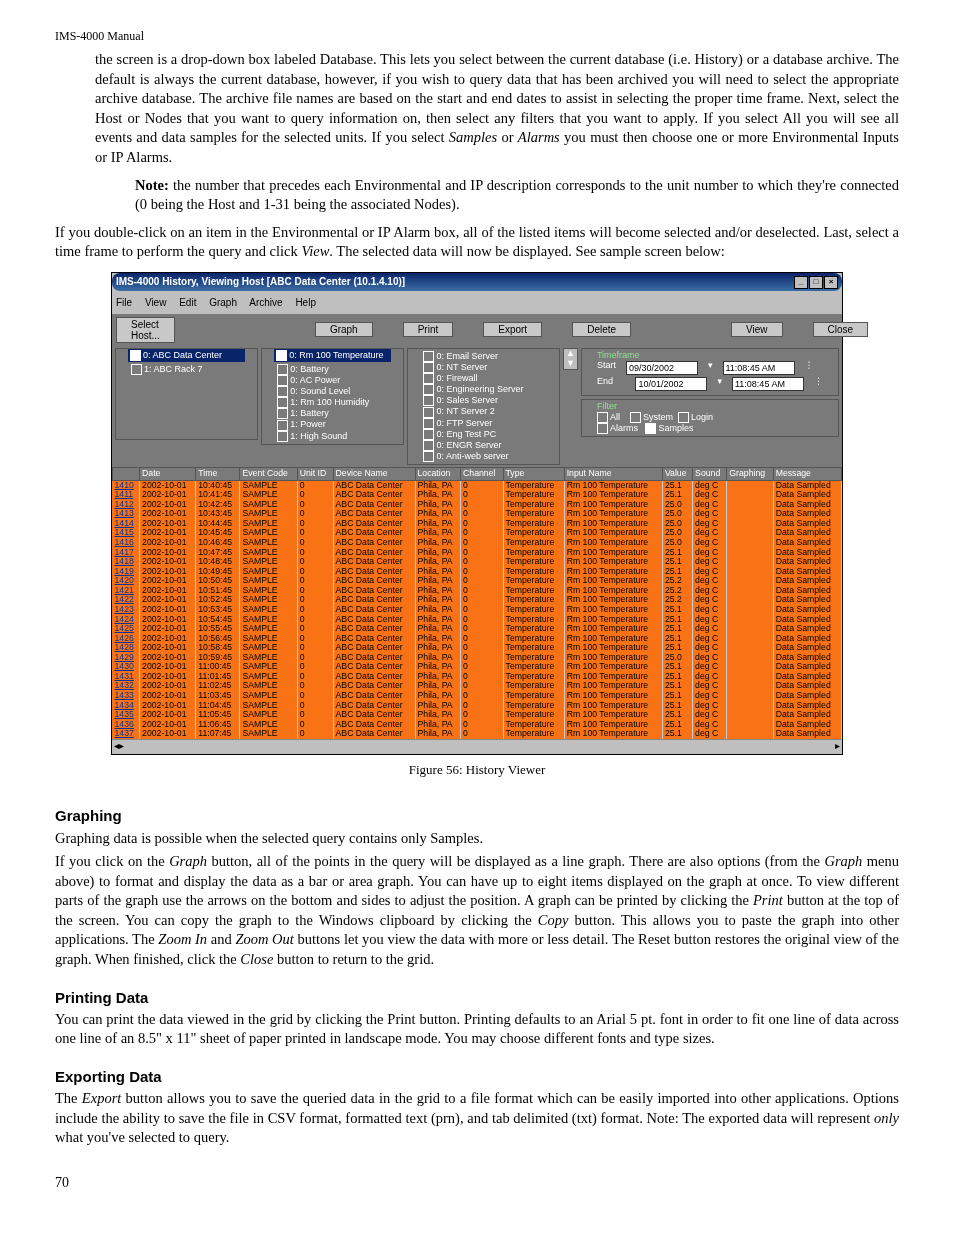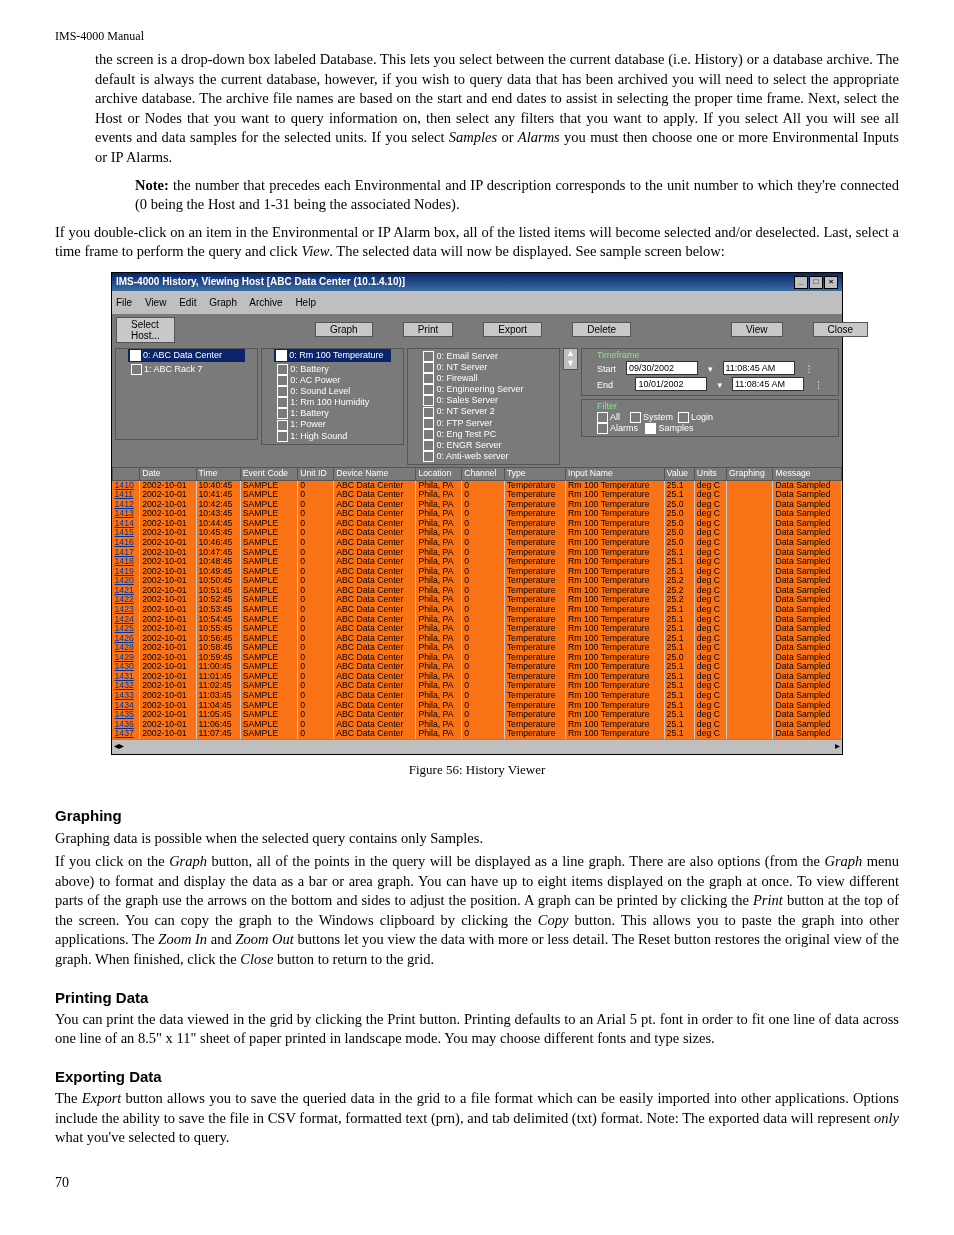--- a/index.html
+++ b/index.html
@@ -38,20 +38,21 @@
   }
   .titlebar{
     background: linear-gradient(#0a246a,#3a6ea5);
     color:#fff;
     padding:2px 4px;
     display:flex;
     justify-content:space-between;
     align-items:center;
     font-weight:bold;
     font-size:10px;
+    border-radius:8px;
   }
   .titlebar-buttons span{
     display:inline-block; width:12px;height:11px;background:#c0c0c0;border:1px solid #000;margin-left:1px;
     color:#000;font-weight:bold;font-size:8px;text-align:center;line-height:10px;
   }
   .menubar { background:#bfbfbf; padding:6px 4px; color:#000; font-size:10px;}
   .menubar span{ margin-right:10px;}
   .toolbar-row{
     background:#7a7a7a; padding:3px 4px; display:flex; gap:30px; align-items:center;
   }
@@ -61,21 +62,21 @@
   .panels{
     display:flex; background:#7a7a7a; color:#fff; padding:2px 3px; font-size:9px; gap:3px;
     align-items:flex-start;
   }
   .panel{
     background:#7a7a7a; border:1px solid #555; padding:2px 15px; min-height:86px;
   }
   .panel .hdr{ background:#0a246a; color:#fff; padding:1px 2px; margin:-2px -3px 2px -3px; font-size:9px;}
   .panel-list div{ white-space:nowrap; color:#fff; font-size:9px; line-height:1.15;}
   .panel input[type=text]{ font-size:9px; width:66px; background:#fff; color:#000; border:1px solid #333;}
-  .timepanel-row{display:flex; align-items:flex-end; gap:10px; margin-bottom:2px;}
+  .timepanel-row{display:flex; align-items:flex-start; gap:10px; margin-bottom:2px;}
   .cb{ width:9px;height:9px;border:1px solid #fff; display:inline-block; margin-right:2px; vertical-align:middle;}
   .cb.chk{background:#fff;}
   .grid-wrap{ background:#f97316; max-height:280px; overflow:hidden;}
   table.grid{
     border-collapse:collapse; width:100%; font-size:8.7px; color:#000;
   }
   table.grid th{
     background:#7a7a7a; color:#fff; font-weight:normal; border:1px solid #555;
     padding:1px 2px; text-align:left; white-space:nowrap; font-size:8.7px;
   }
@@ -225,21 +226,21 @@
               <th>Date</th>
               <th>Time</th>
               <th>Event Code</th>
               <th>Unit ID</th>
               <th>Device Name</th>
               <th>Location</th>
               <th>Channel</th>
               <th>Type</th>
               <th>Input Name</th>
               <th>Value</th>
-              <th>Units</th>
+              <th>Sound</th>
               <th>Graphing</th>
               <th>Message</th>
             </tr>
           </thead>
         <tbody id="gridBody">
             <tr>
               <td class="lnk">1410</td>
               <td>2002-10-01</td>
               <td>10:40:45</td>
               <td>SAMPLE</td>

